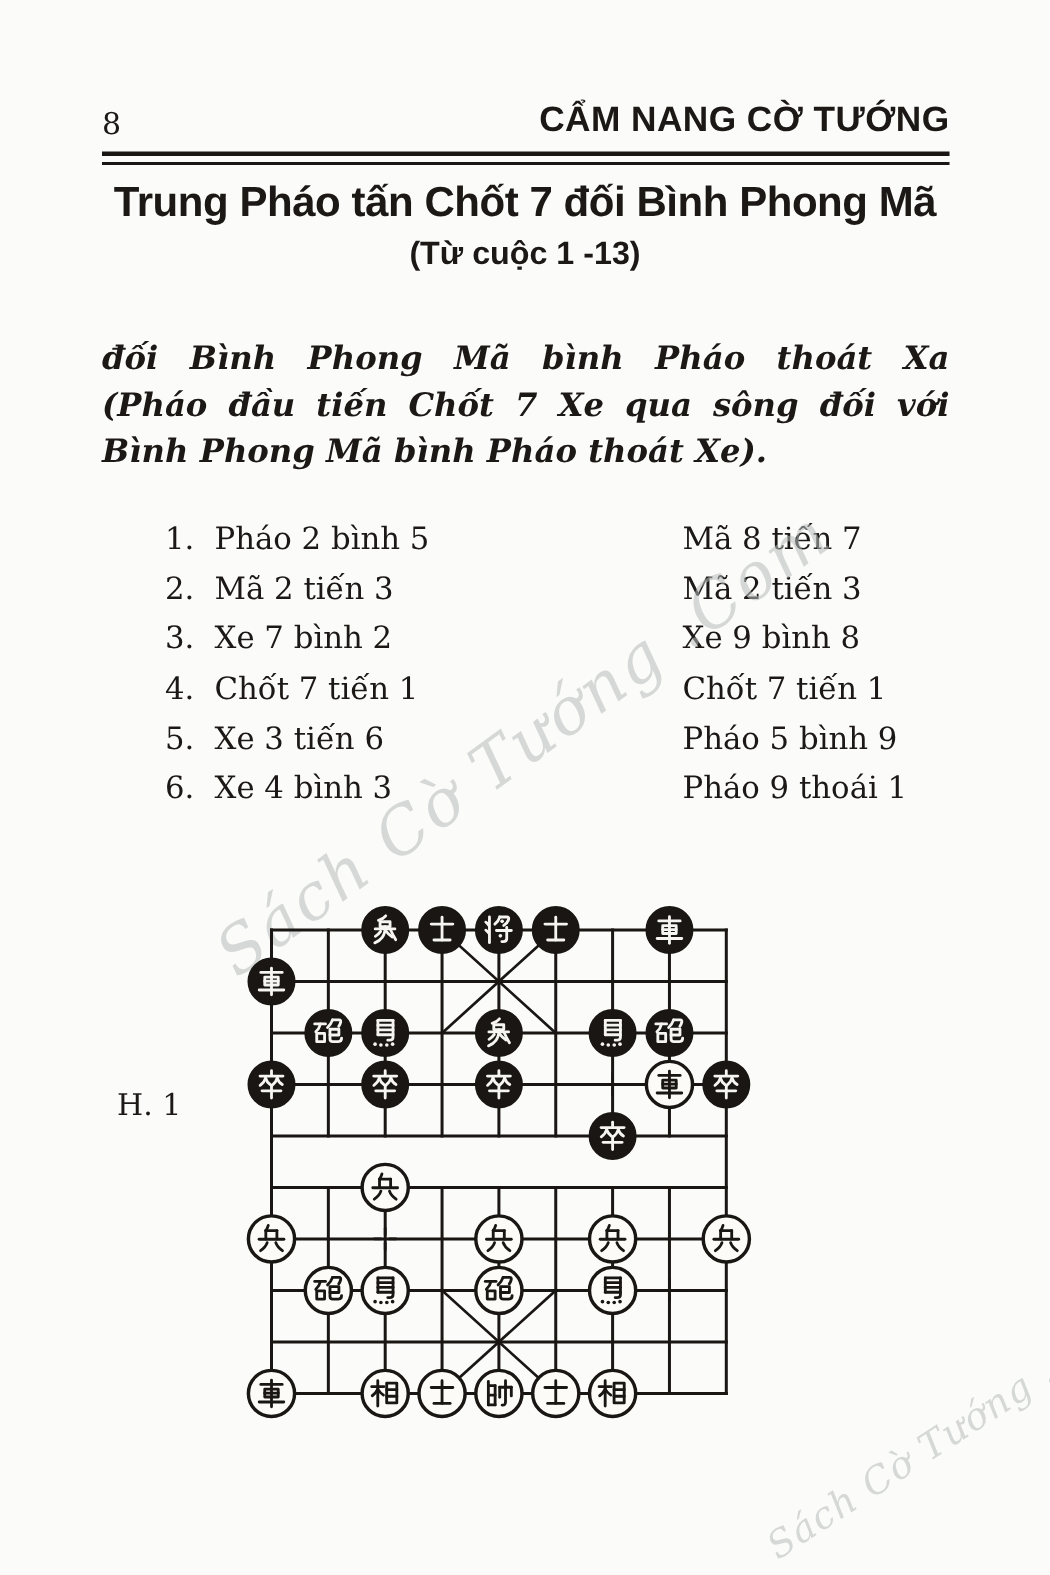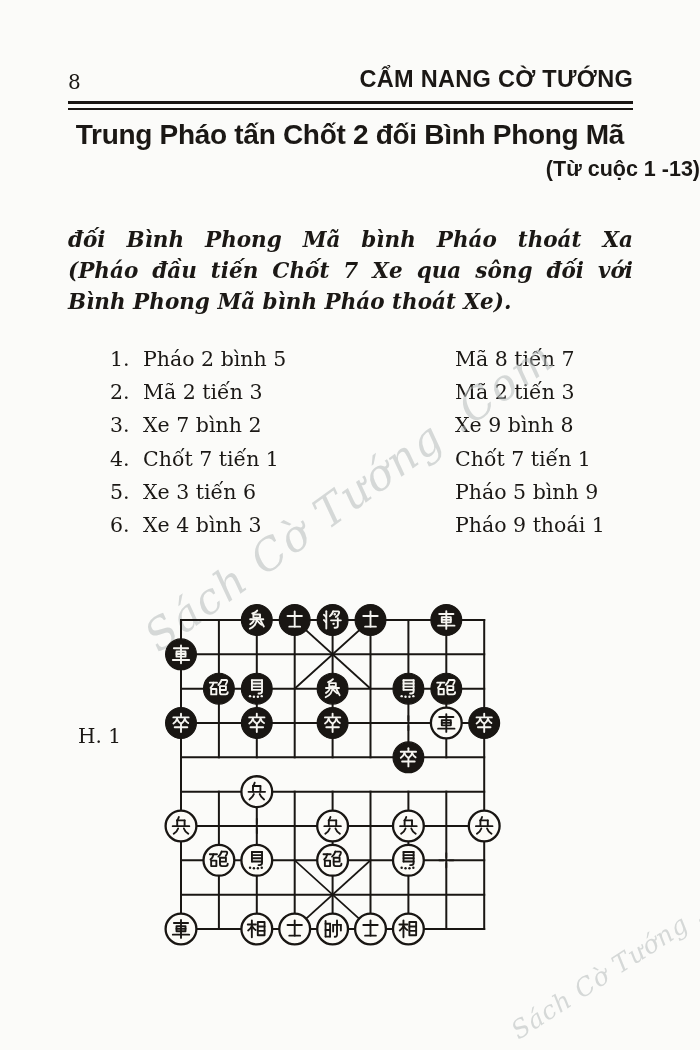--- a/index.html
+++ b/index.html
@@ -20,21 +20,21 @@
   .double-rule{
     position:absolute; left:68px; right:67px; top:101px; height:4px;
     border-top:3px solid #191613; border-bottom:2.5px solid #191613;
   }
   .title{
     position:absolute; left:0; right:0; top:119px; text-align:center;
     font-family:"Liberation Sans", sans-serif; font-weight:700; font-size:28px;
     letter-spacing:-0.3px;
   }
   .subtitle{
-    position:absolute; left:0; right:0; top:157px; text-align:right;
+    position:absolute; left:0; right:0; top:157px; text-align:center;
     font-family:"Liberation Sans", sans-serif; font-weight:700; font-size:21.5px;
   }
   .intro{
     position:absolute; left:68px; width:565px; top:224px;
     font-weight:700; font-style:italic; font-size:21.5px; line-height:31px;
   }
   .intro .l{text-align:justify; text-align-last:justify;}
   .intro .l.first{text-indent:44px;}
   .intro .l.last{text-align:left; text-align-last:left;}
   .moves{position:absolute; left:110px; top:346px; font-size:20.5px;}
@@ -61,21 +61,21 @@
 <body>
 
 <div class="page">
 
   <div class="header-row">
     <span class="pageno">8</span>
     <span class="running">CẨM NANG CỜ TƯỚNG</span>
   </div>
   <div class="double-rule"></div>
 
-  <div class="title">Trung Pháo tấn Chốt 2 đối Bình Phong Mã</div>
+  <div class="title">Trung Pháo tấn Chốt 7 đối Bình Phong Mã</div>
   <div class="subtitle">(Từ cuộc 1 -13)</div>
 
   <div class="intro">
     <div class="l">đối Bình Phong Mã bình Pháo thoát Xa</div>
     <div class="l">(Pháo đầu tiến Chốt 7 Xe qua sông đối với</div>
     <div class="l last">Bình Phong Mã bình Pháo thoát Xe).</div>
   </div>
 
   <div class="moves">
     <div class="mrow">

